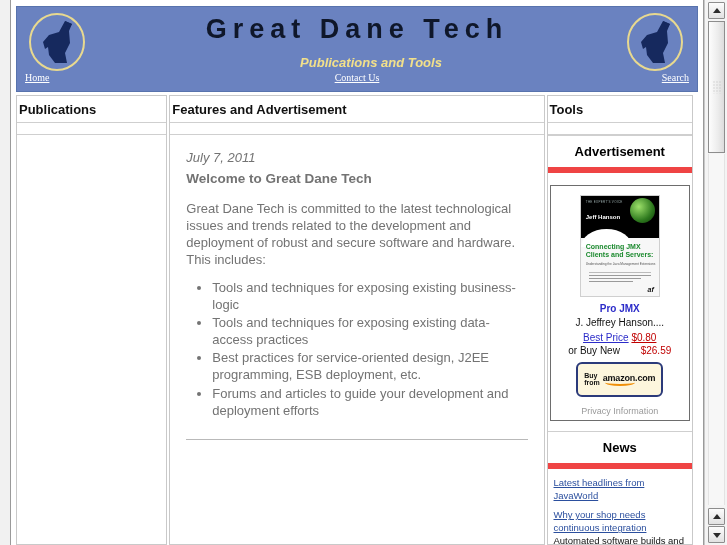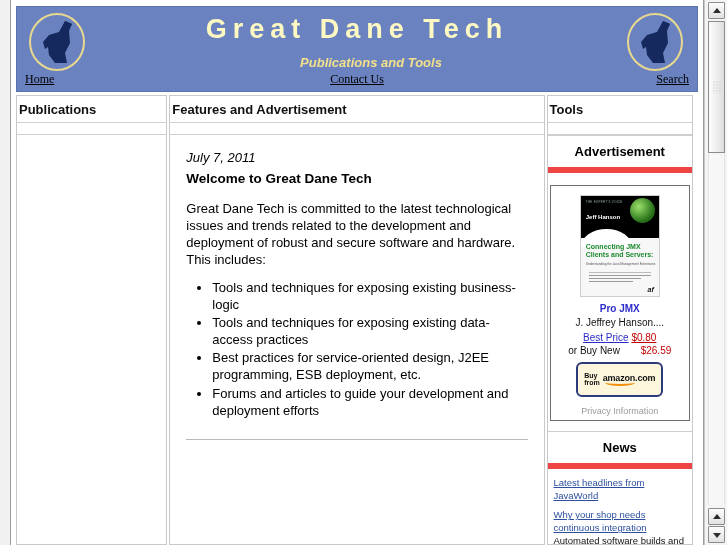--- a/index.html
+++ b/index.html
@@ -117,42 +117,42 @@
   .logo.right { right: 10px; }
   .logo svg { display: block; }
 
   .banner-title {
     position: absolute;
     left: 0; right: 0; top: 7px;
     text-align: center;
     font-size: 27px;
     font-weight: bold;
     letter-spacing: 6px;
-    color: #fef9c3;
+    color: #0f172a;
     font-family: "Liberation Sans", sans-serif;
   }
   .banner-sub {
     position: absolute;
     left: 0; right: 0; top: 48px;
     text-align: center;
     font-size: 13px;
     font-weight: bold;
     font-style: italic;
     color: #f2e08a;
     padding-left: 28px;
   }
   .nav {
     position: absolute;
     left: 0; right: 0; bottom: 2px;
     height: 17px;
   }
   .nav a {
     position: absolute;
-    font-size: 12px;
-    color: #000000;
+    font-size: 10px;
+    color: #ffffff;
     font-family: "Liberation Serif", serif;
   }
   .nav a.home    { left: 8px; }
   .nav a.contact { left: 50%; transform: translateX(-50%); }
   .nav a.search  { right: 8px; }
 
   
   .grid {
     position: absolute;
     left: 5px; top: 95px;
@@ -184,21 +184,21 @@
     border-bottom: 1px solid #cfcfcf;
   }
   .col-body {
     padding: 0;
   }
 
   
   .article {
     padding: 14px 16px 6px 16px;
     font-size: 13px;
-    color: #000000;
+    color: #737373;
     line-height: 1.32;
   }
   .article .date {
     font-style: italic;
     font-size: 13px;
     margin-bottom: 4px;
   }
   .article h2 {
     margin: 0 0 12px 0;
     font-size: 13.5px;

